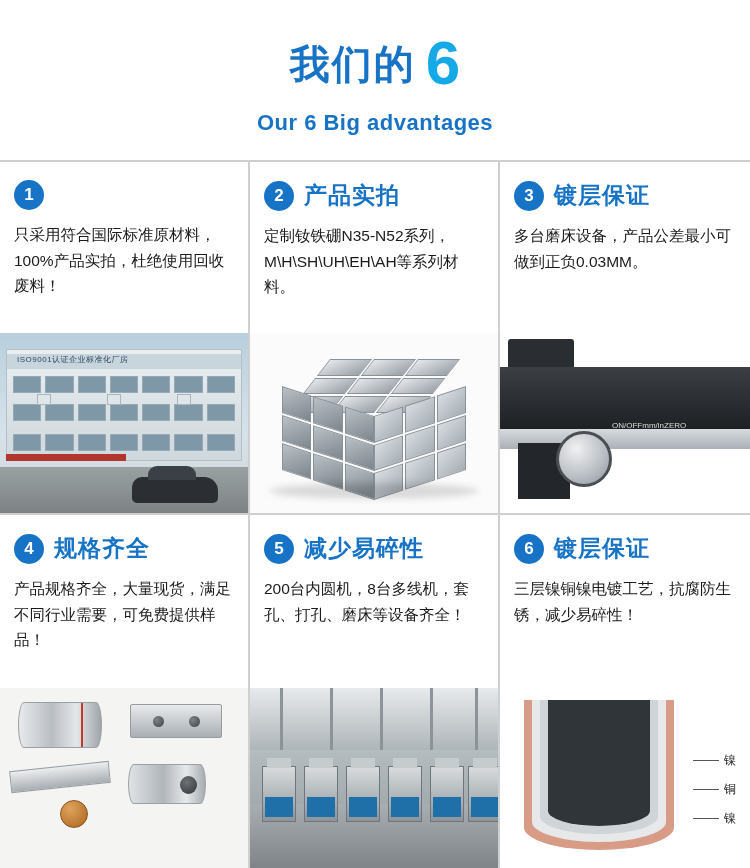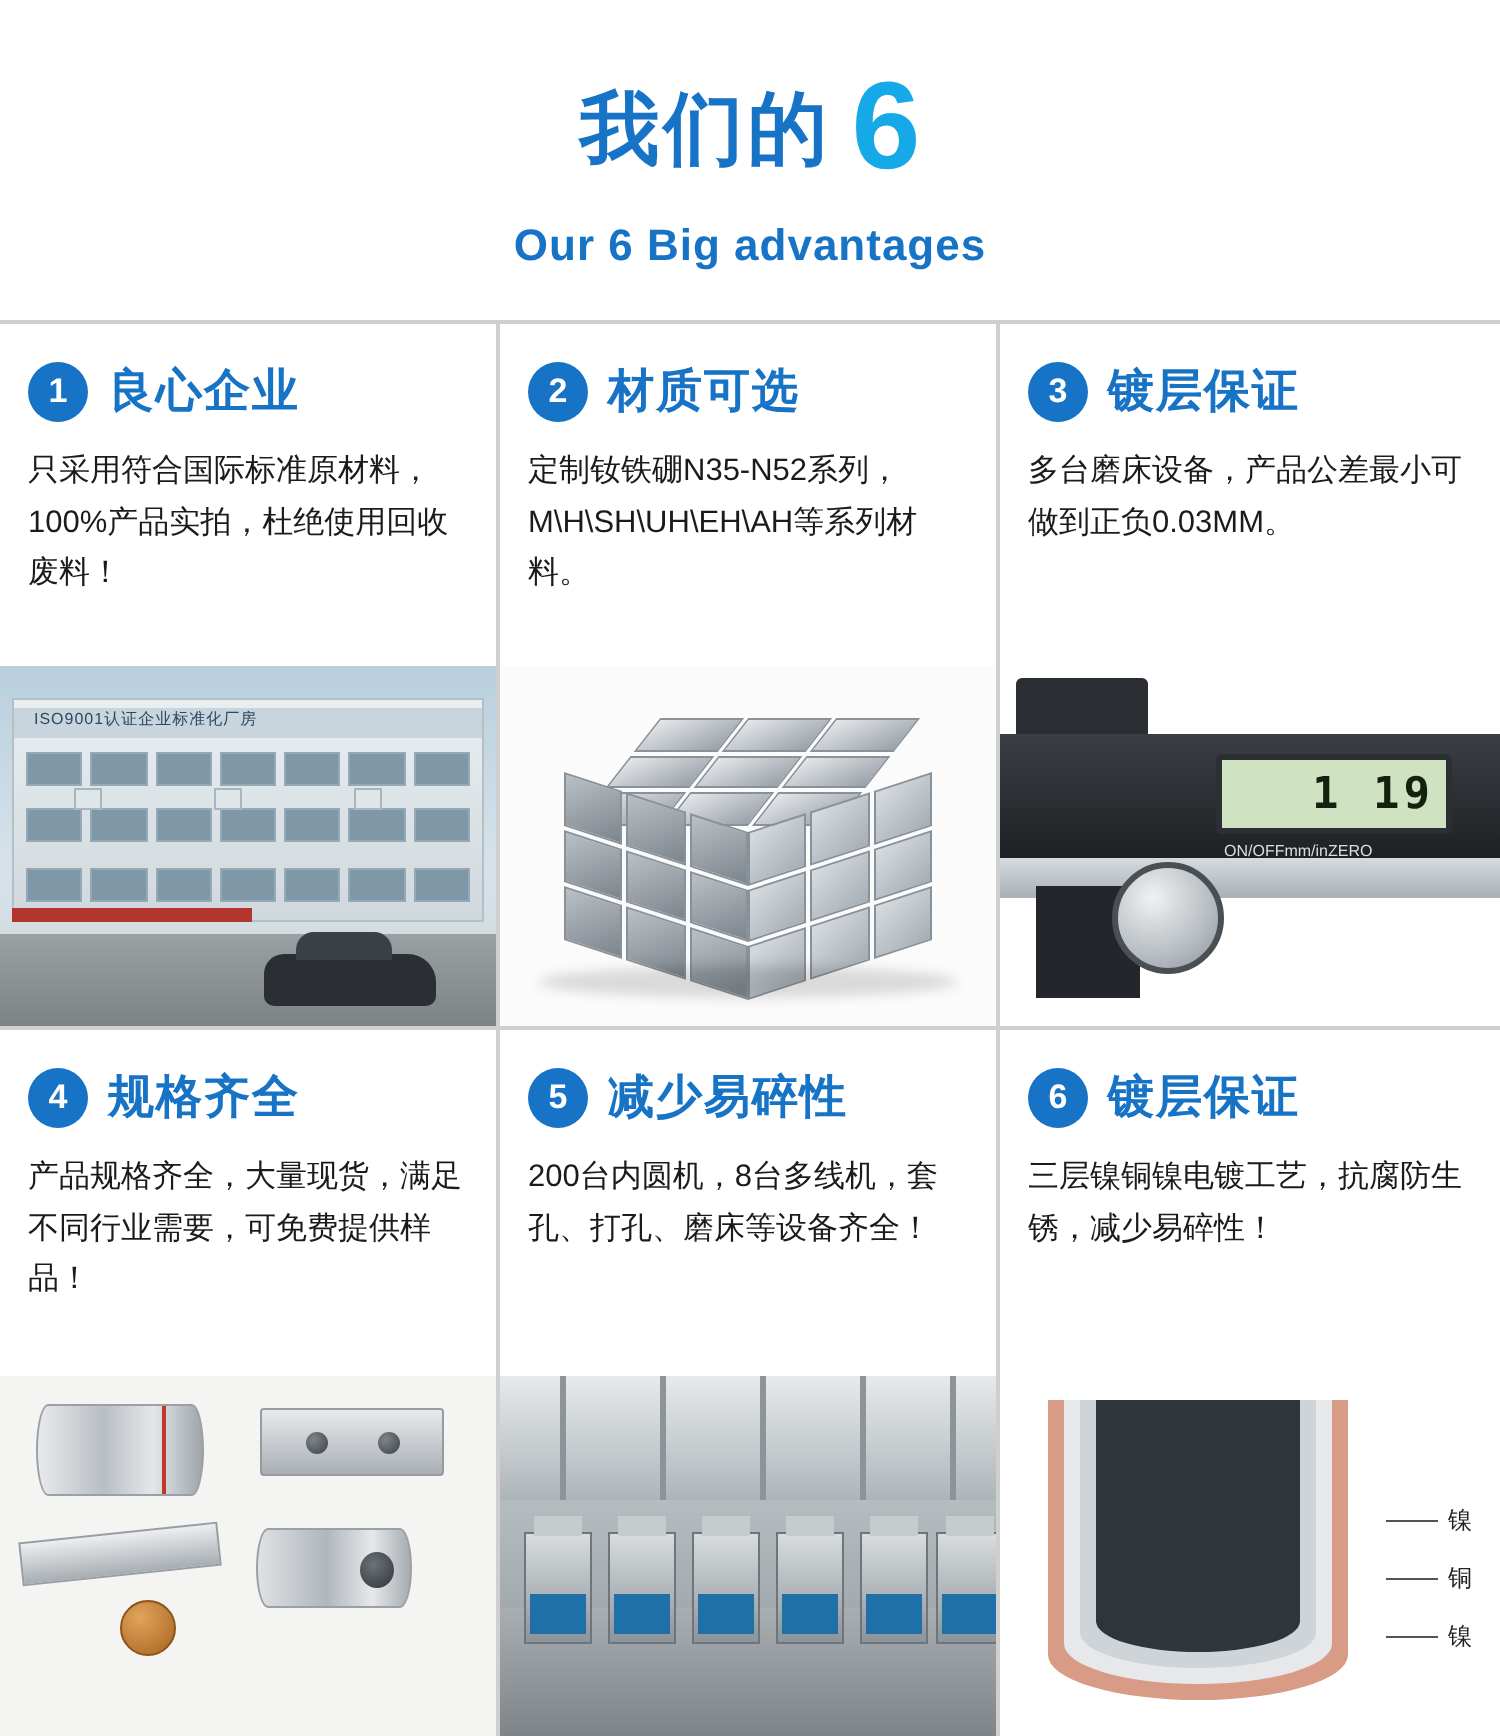--- a/index.html
+++ b/index.html
@@ -262,21 +262,20 @@
       <span class="six">6</span>
     </div>
     <div class="subline">Our 6 Big advantages</div>
   </div>
 
   <div class="grid">
 
     <div class="cell">
       <div class="cell-head">
         <div class="badge">1</div>
-        <div class="cell-title">良心企业</div>
       </div>
       <div class="cell-desc">只采用符合国际标准原材料，100%产品实拍，杜绝使用回收废料！</div>
       <div class="cell-img">
         <div class="sky"></div>
         <div class="bldg">
           <div class="band"></div>
           <div class="signtext">ISO9001认证企业标准化厂房</div>
           <div class="win-row" style="top:26px">
             <div class="win"></div>
             <div class="win"></div>
@@ -310,21 +309,21 @@
         </div>
         <div class="redbar"></div>
         <div class="ground"></div>
         <div class="car"></div>
       </div>
     </div>
 
     <div class="cell">
       <div class="cell-head">
         <div class="badge">2</div>
-        <div class="cell-title">材质可选</div>
+        <div class="cell-title">产品实拍</div>
       </div>
       <div class="cell-desc">定制钕铁硼N35-N52系列，M\H\SH\UH\EH\AH等系列材料。</div>
       <div class="cell-img">
         <div class="bg-white"></div>
         <div class="cube">
           <div class="cube-face cf-top">
             <div class="blk"></div>
               <div class="blk"></div>
               <div class="blk"></div>
             <div class="blk"></div>
@@ -365,23 +364,20 @@
       <div class="cell-head">
         <div class="badge">3</div>
         <div class="cell-title">镀层保证</div>
       </div>
       <div class="cell-desc">多台磨床设备，产品公差最小可做到正负0.03MM。</div>
       <div class="cell-img">
         <div class="cal-bg"></div>
         <div class="cal-jaw-top"></div>
         <div class="cal-body"></div>
         <div class="cal-scale"></div>
-        <div class="cal-screen">
-          <span class="cal-digits">1 19</span>
-        </div>
         <div class="cal-btns">
           <span>ON/OFF</span>
           <span>mm/in</span>
           <span>ZERO</span>
         </div>
         <div class="cal-jaw-bot"></div>
         <div class="cal-ring"></div>
       </div>
     </div>
 

